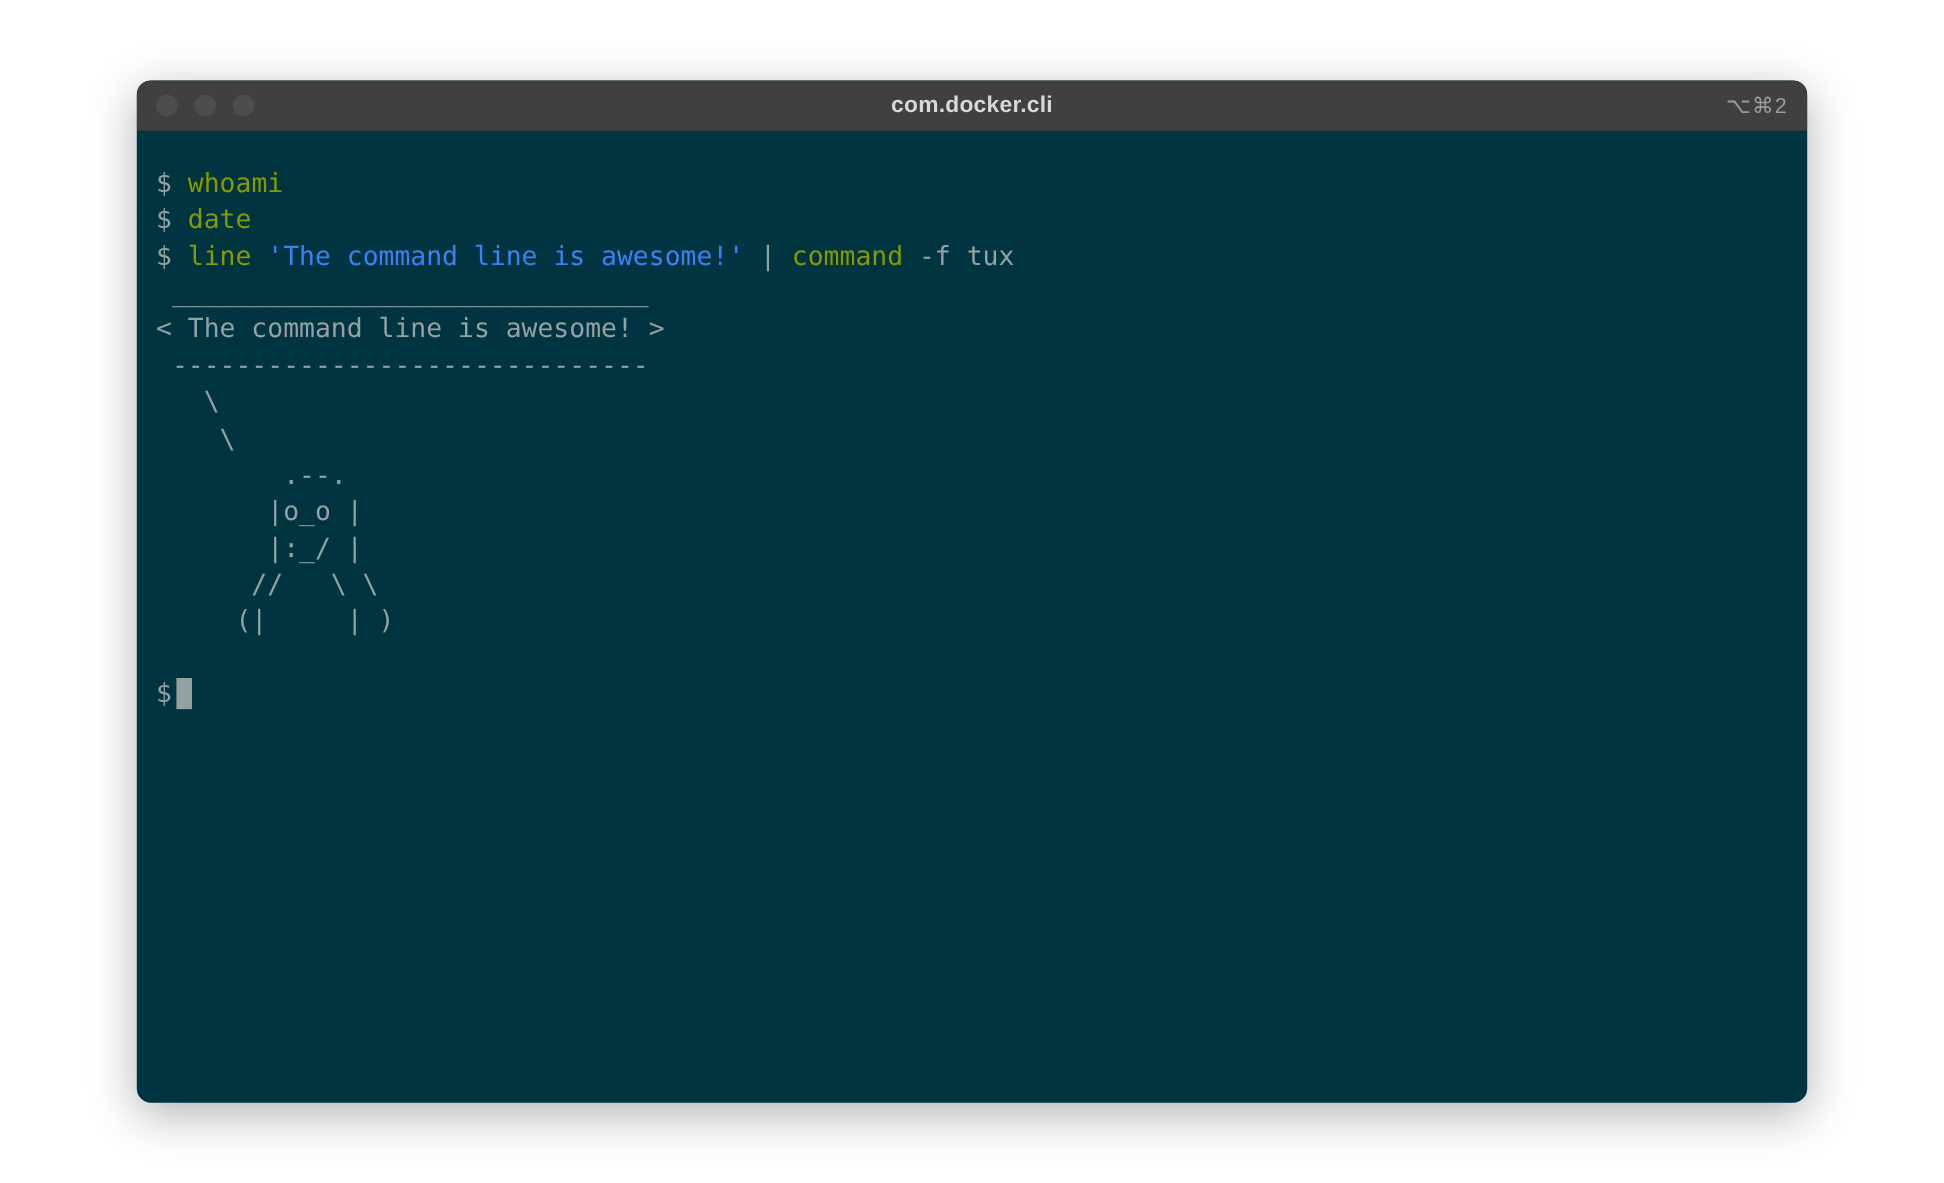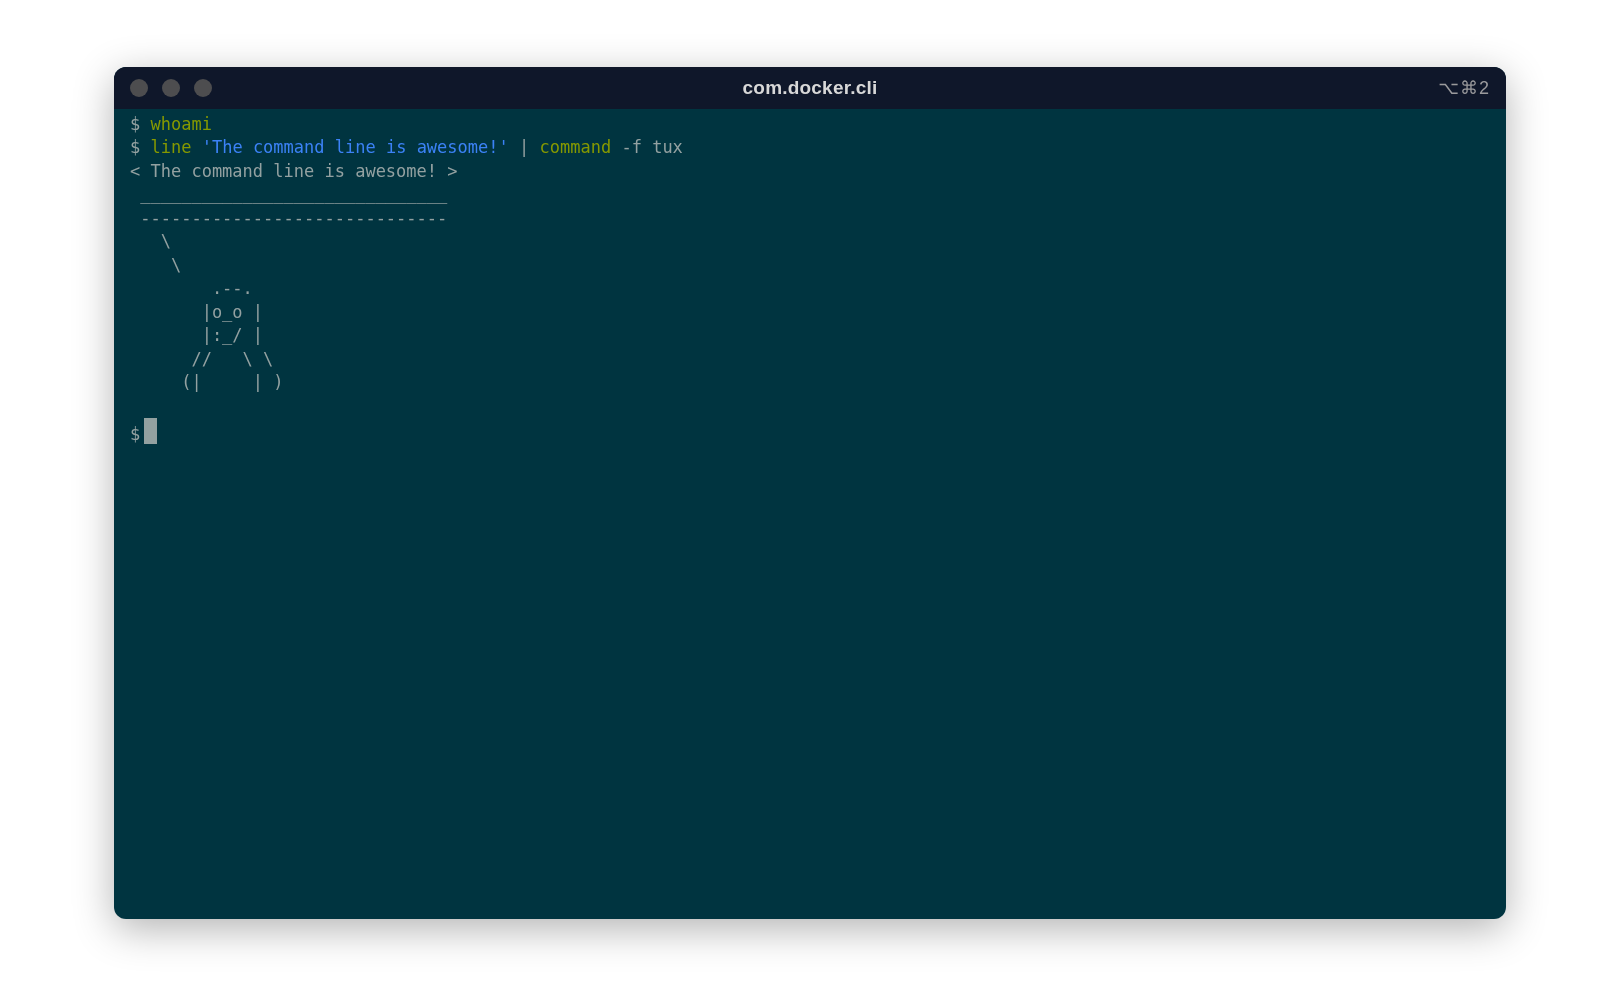--- a/index.html
+++ b/index.html
@@ -24,21 +24,21 @@
       background: #003440;
       border-radius: 12px;
       overflow: hidden;
       box-shadow: 0 10px 40px rgba(0,0,0,0.3);
       display: flex;
       flex-direction: column;
     }
 
     .title-bar {
       height: 42px;
-      background: #0f172a;
+      background: #404040;
       display: flex;
       align-items: center;
       padding: 0 16px;
       position: relative;
       flex-shrink: 0;
       gap: 24px;
     }
 
     .traffic-lights {
       display: flex;
@@ -70,22 +70,22 @@
       font-size: 18px;
       font-family: -apple-system, BlinkMacSystemFont, sans-serif;
       letter-spacing: 1px;
       display: flex;
       align-items: center;
       gap: 2px;
     }
 
     .terminal-body {
       flex: 1;
-      padding: 4px 16px;
-      font-size: 17px;
+      padding: 30px 16px;
+      font-size: 22px;
       line-height: 1.38;
       color: #93a1a1;
       font-family: 'Menlo', 'Monaco', 'Consolas', monospace;
       overflow: hidden;
     }
 
     .line {
       white-space: pre;
       min-height: 1.38em;
     }
@@ -134,25 +134,26 @@
       <div class="traffic-light"></div>
     </div>
     <div class="window-title">com.docker.cli</div>
     <div class="title-right">⌥⌘2</div>
   </div>
 
   <div class="terminal-body">
 
     <div class="line"><span class="prompt-symbol">$</span> <span class="command">whoami</span></div>
 
+    <div class="line"><span class="prompt-symbol">$</span> <span class="command">date</span></div>
 
     <div class="line"><span class="prompt-symbol">$</span> <span class="command">line</span> <span class="arg-string">'The command line is awesome!'</span> <span class="pipe">|</span> <span class="command">command</span> <span class="arg-plain">-f</span> <span class="arg-plain">tux</span></div>
 
+    <div class="line output"> ______________________________ </div>
     <div class="line output">&lt; The command line is awesome! &gt;</div>
-    <div class="line output"> ______________________________ </div>
     <div class="line output"> ------------------------------ </div>
     <div class="line output">   \</div>
     <div class="line output">    \</div>
     <div class="line output">        .--.</div>
     <div class="line output">       |o_o |</div>
     <div class="line output">       |:_/ |</div>
     <div class="line output">      //   \ \</div>
     <div class="line output">     (|     | )</div>
     <div class="line output"></div>
 

